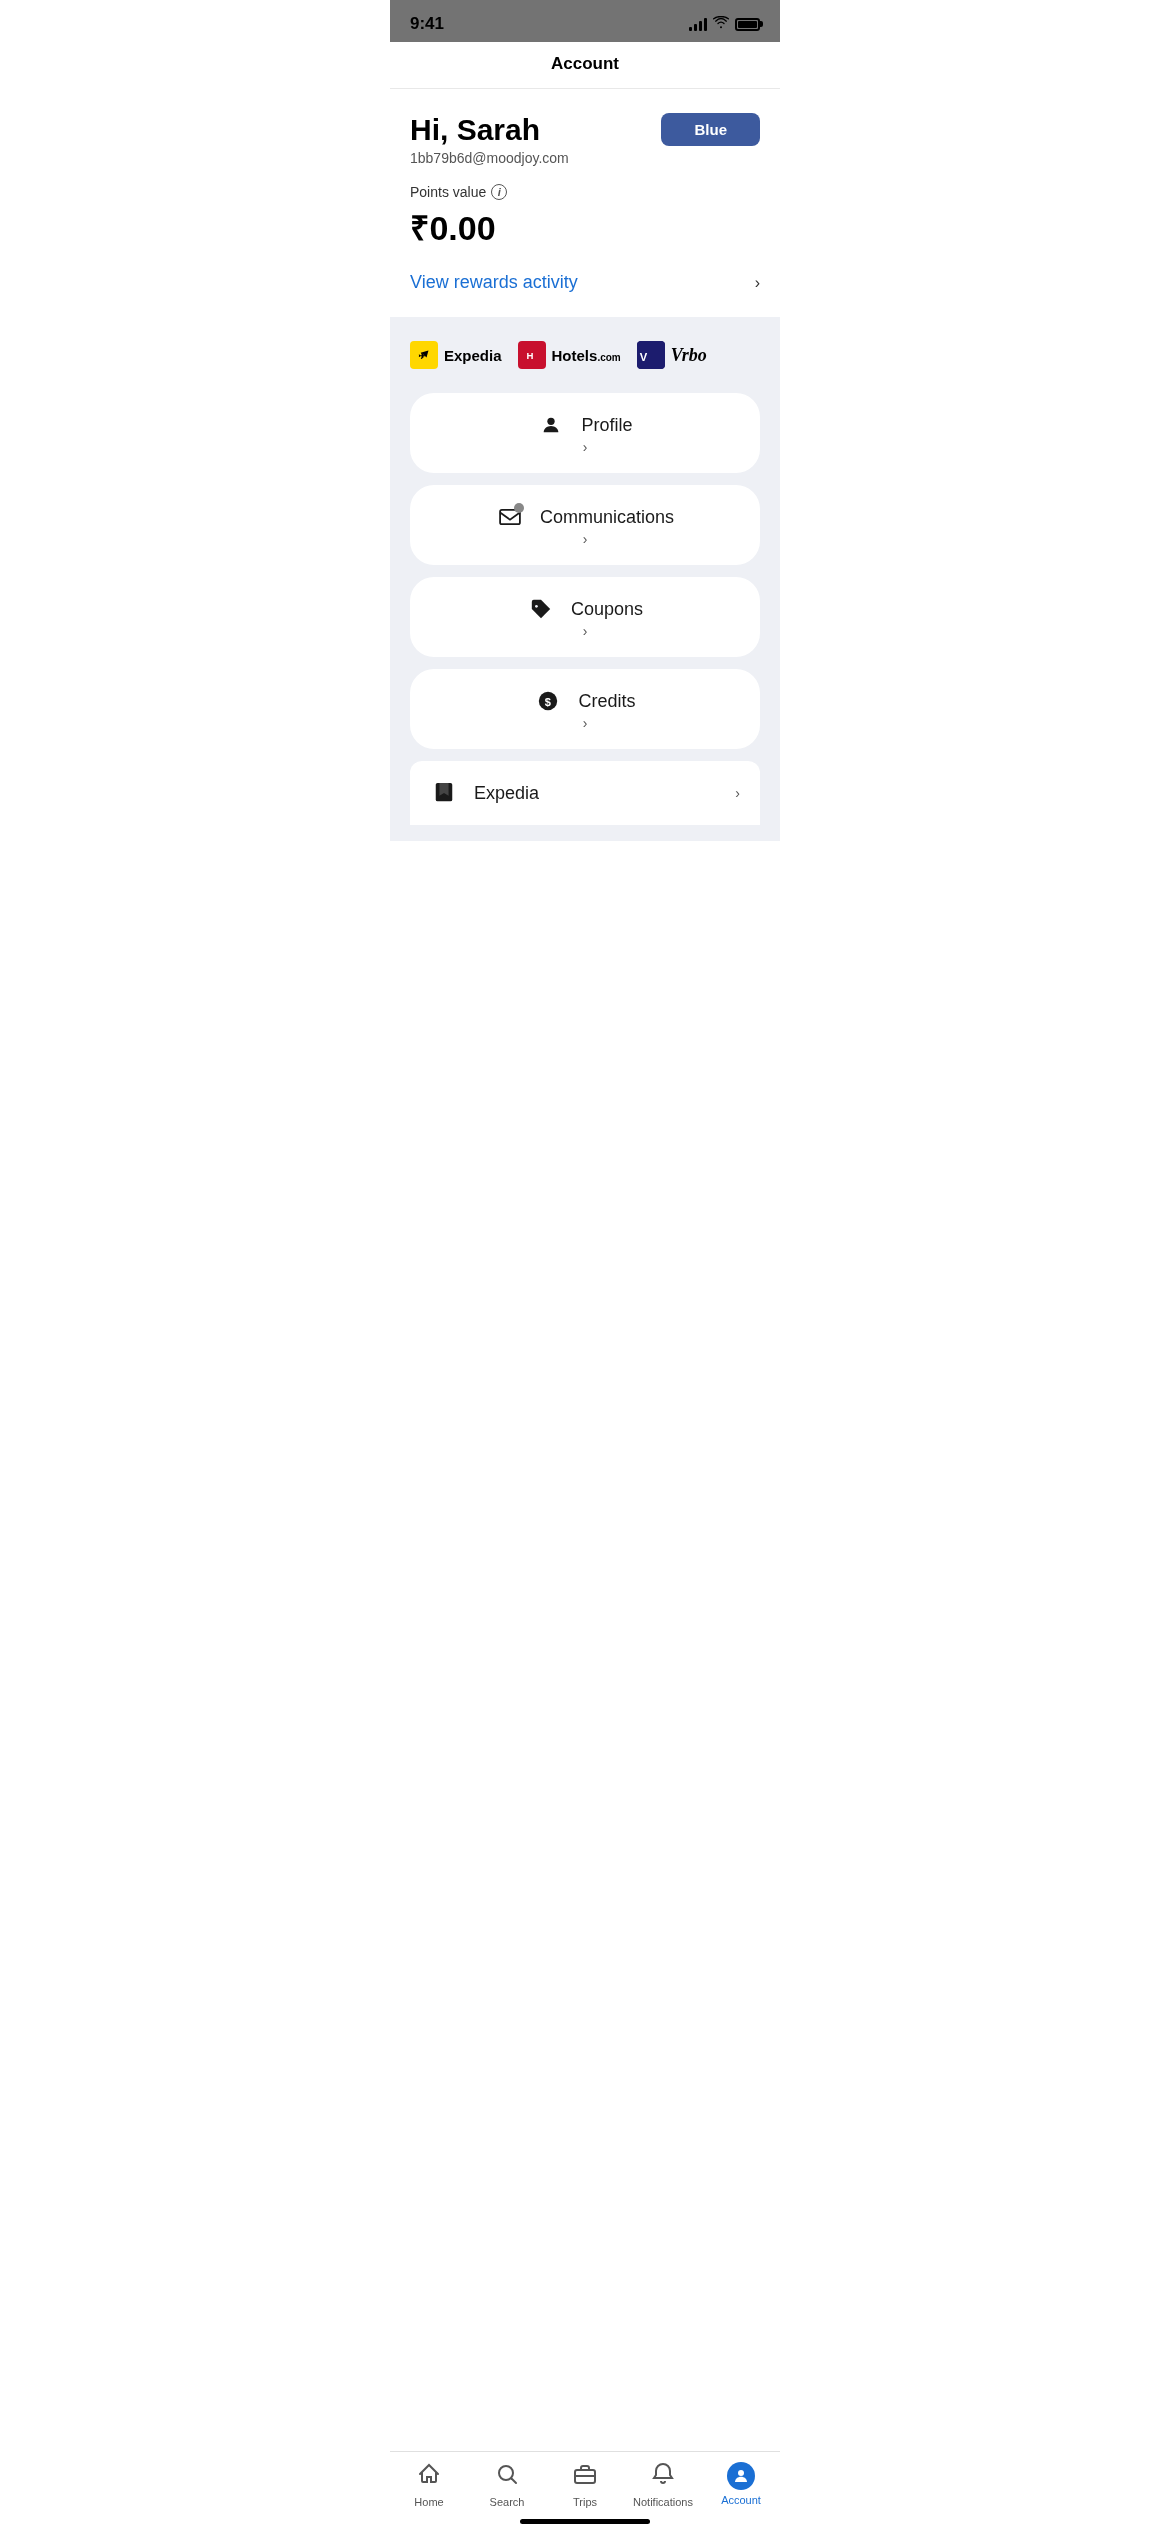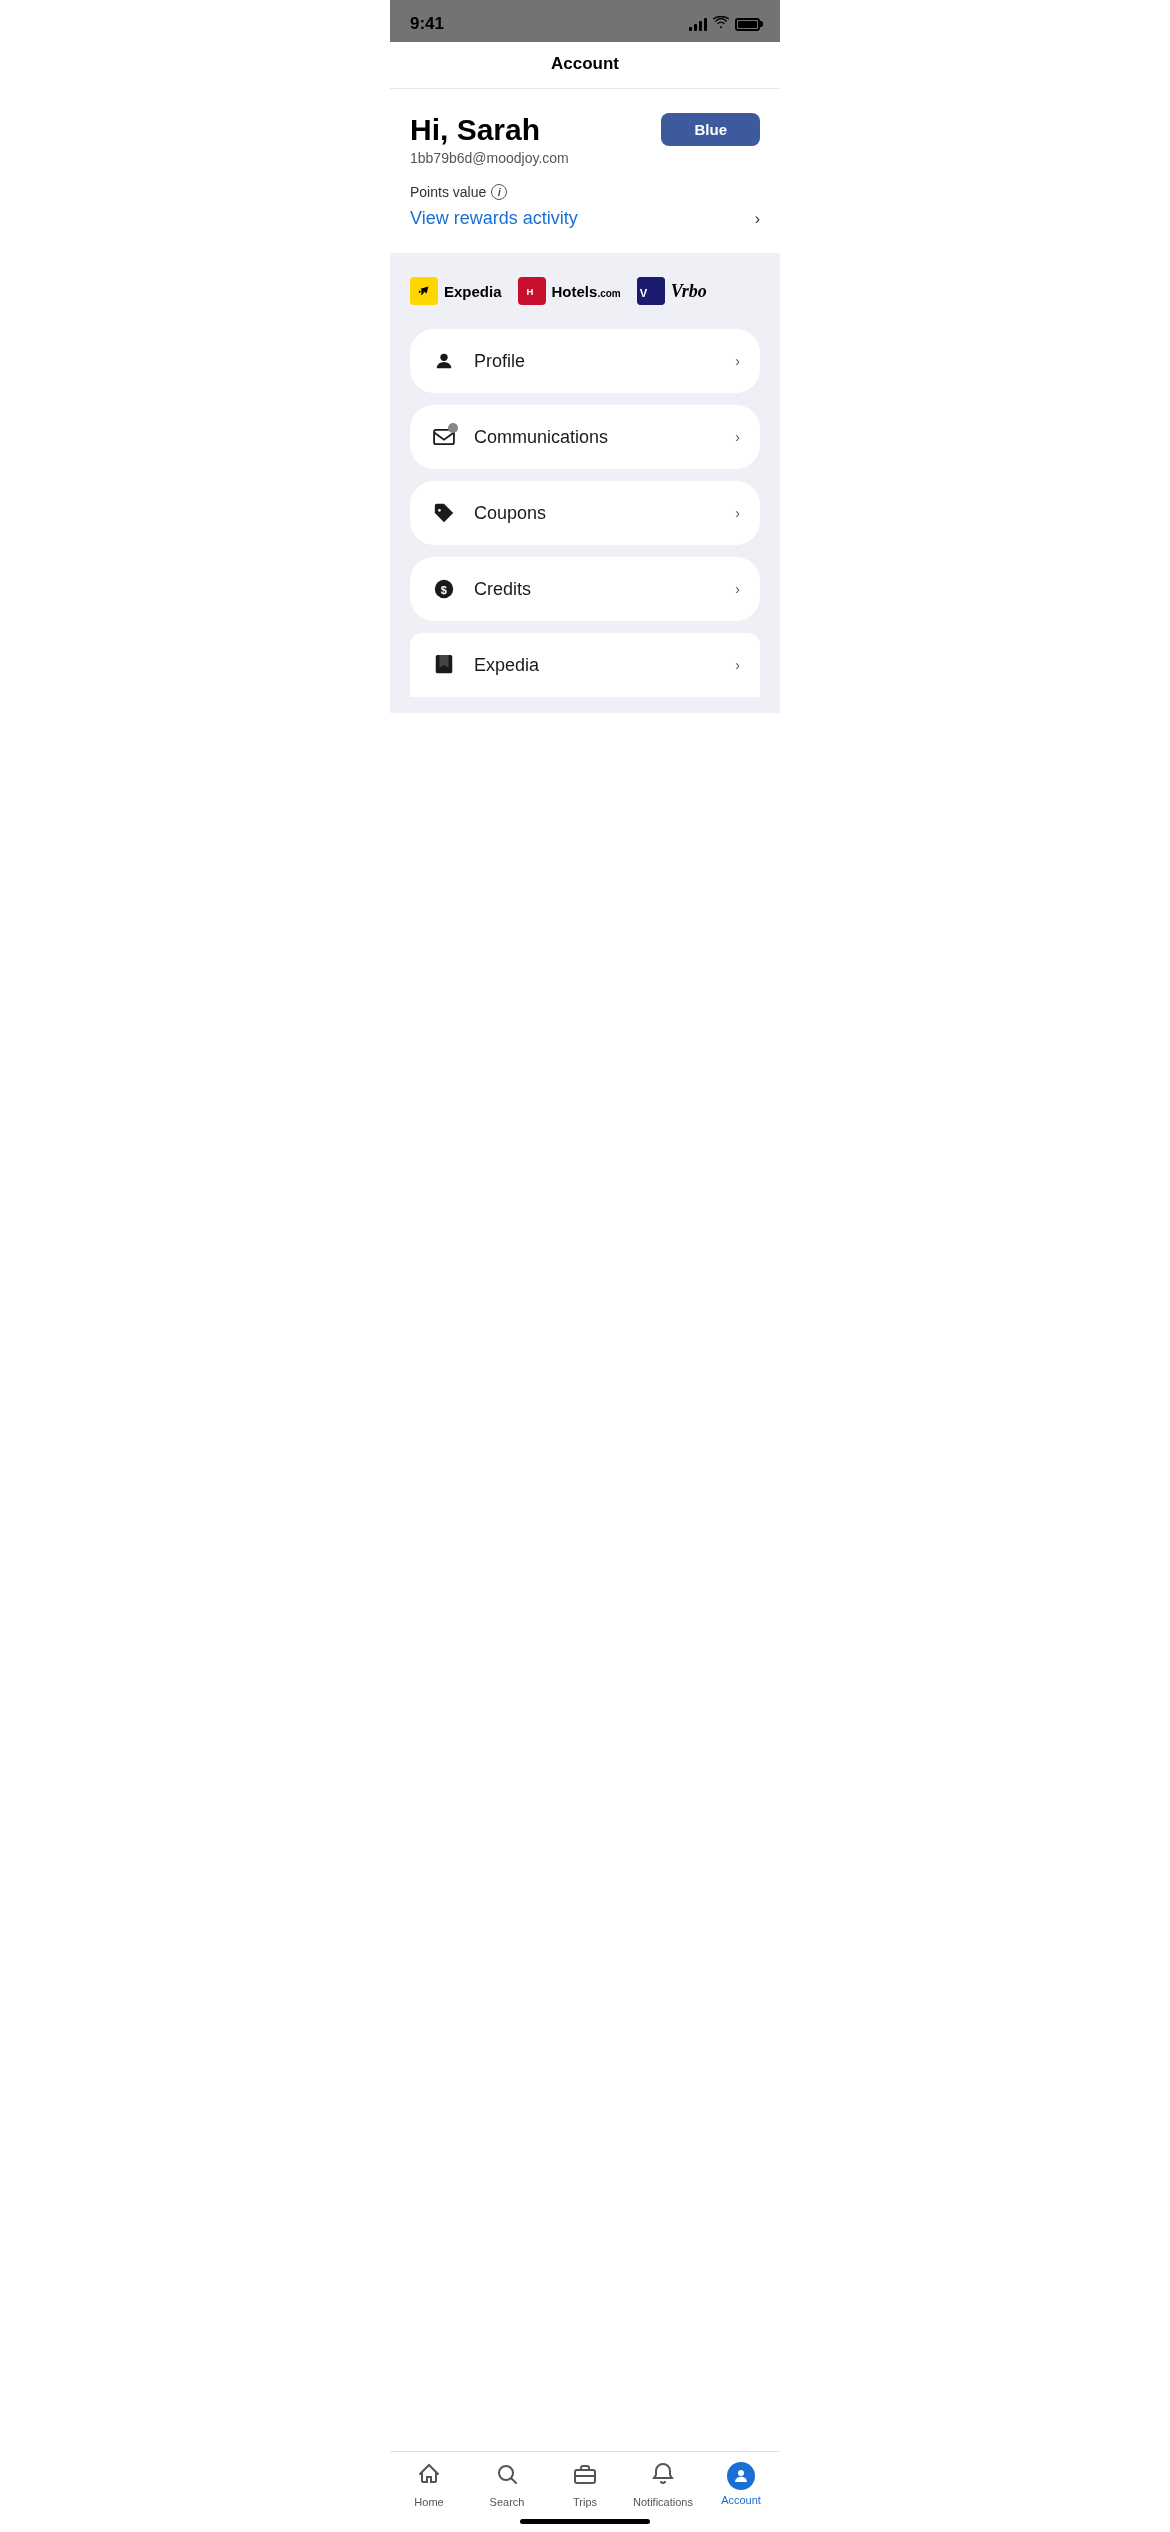--- a/index.html
+++ b/index.html
@@ -241,20 +241,21 @@
       gap: 12px;
     }
     .menu-item {
       background: #fff;
       border-radius: 24px;
       padding: 18px 20px;
       display: flex;
       align-items: center;
       justify-content: space-between;
       cursor: pointer;
+      flex-direction: column;
     }
     .menu-item-left {
       display: flex;
       align-items: center;
       gap: 16px;
     }
     .menu-icon {
       width: 28px;
       height: 28px;
       display: flex;
@@ -397,20 +398,21 @@
     <div>
       <div class="hero-greeting">Hi, Sarah</div>
       <div class="hero-email">1bb79b6d@moodjoy.com</div>
     </div>
     <div class="tier-badge">Blue</div>
   </div>
   <div class="points-label">
     <span>Points value</span>
     <span class="info-icon">i</span>
   </div>
+  <div class="points-value">₹0.00</div>
   <a class="rewards-link" href="#">
     <span>View rewards activity</span>
     <span class="rewards-link-arrow">›</span>
   </a>
 </div>
 
 <div class="gray-section">
   <div class="brands-row">
 
     <div class="brand-item">

